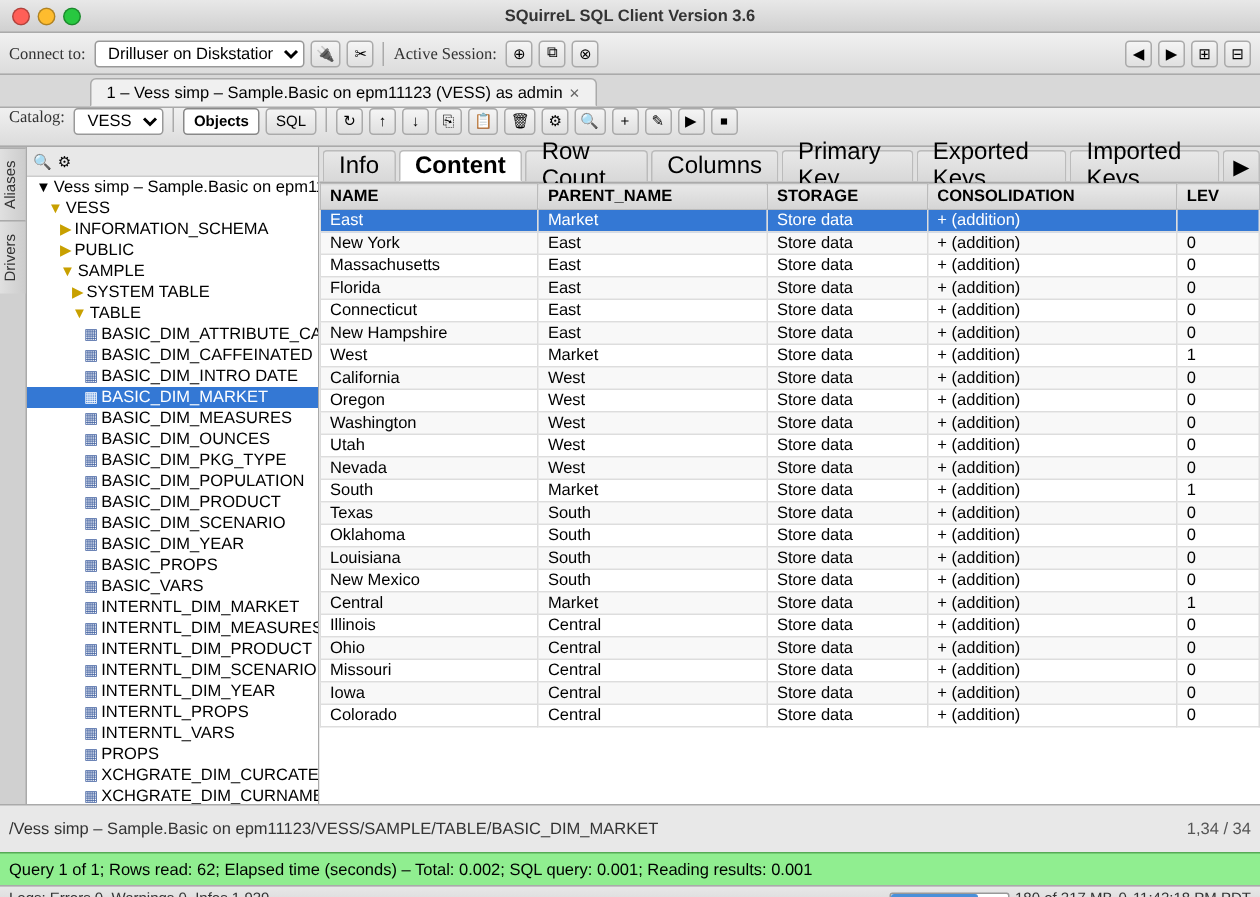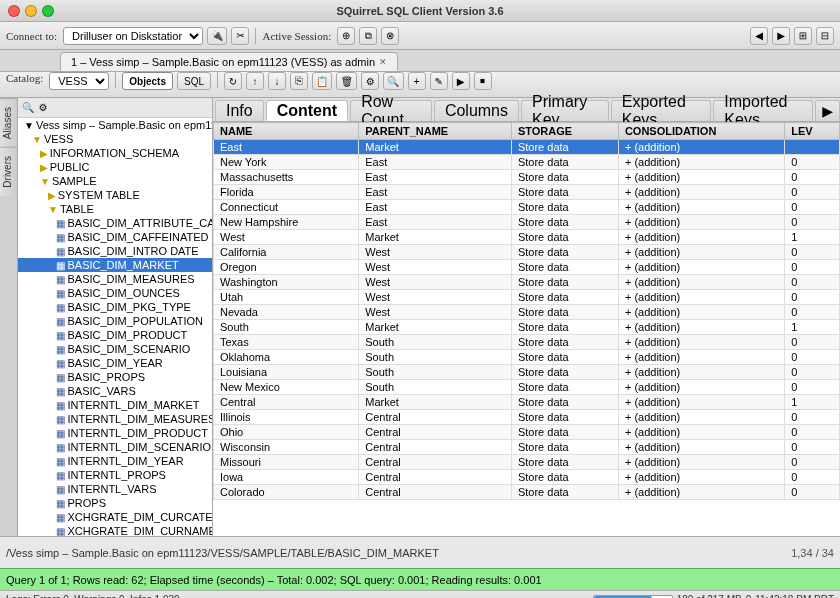--- a/index.html
+++ b/index.html
@@ -675,27 +675,20 @@
       <td>0</td>
     </tr>
             <tr>
       <td>Ohio</td>
       <td>Central</td>
       <td>Store data</td>
       <td>+ (addition)</td>
       <td>0</td>
     </tr>
             <tr>
-      <td>Wisconsin</td>
-      <td>Central</td>
-      <td>Store data</td>
-      <td>+ (addition)</td>
-      <td>0</td>
-    </tr>
-            <tr>
       <td>Missouri</td>
       <td>Central</td>
       <td>Store data</td>
       <td>+ (addition)</td>
       <td>0</td>
     </tr>
             <tr>
       <td>Iowa</td>
       <td>Central</td>
       <td>Store data</td>

